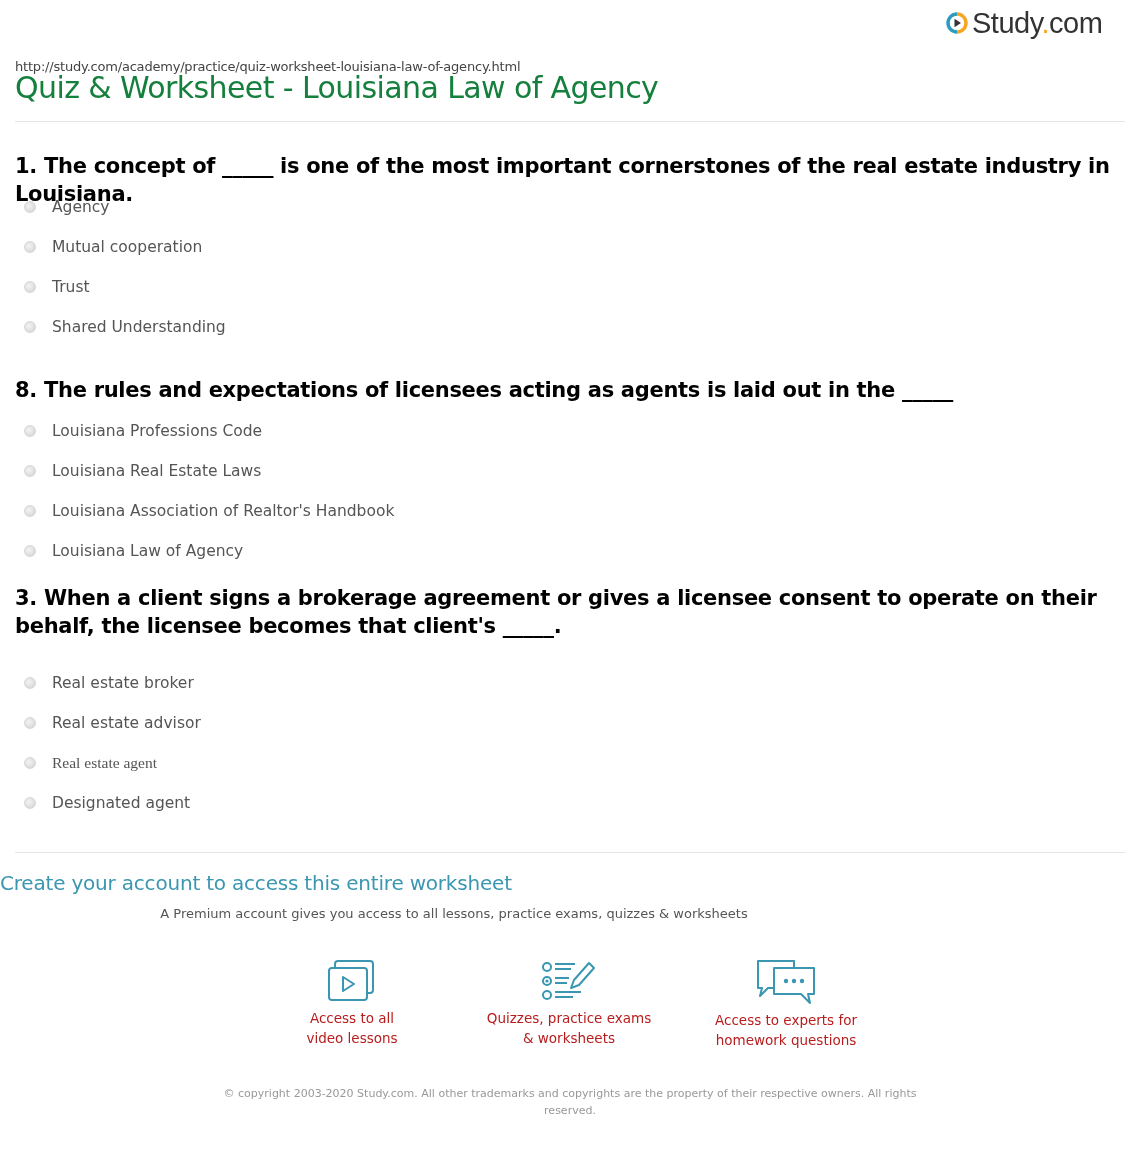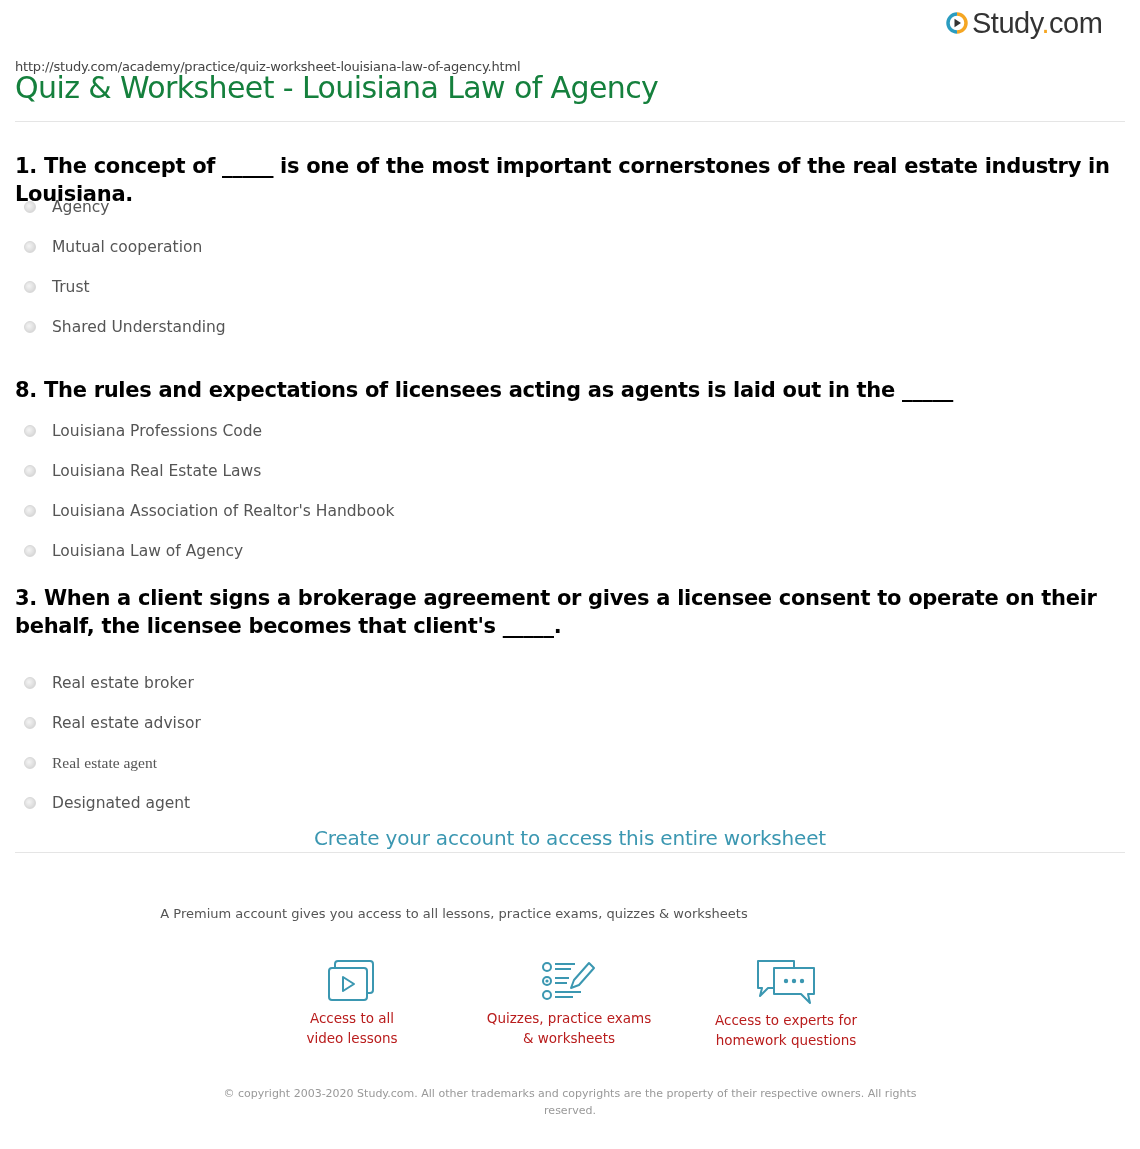--- a/index.html
+++ b/index.html
@@ -7,21 +7,21 @@
   .url { position:absolute; left:15px; top:11px; font-size:13px; color:#444; letter-spacing:-0.2px;margin-top:48px; }
   .logo { position:absolute; left:946px; top:9px; display:flex; align-items:center; }
   .logo-icon { width:22px; height:22px; }
   .logo-text { font-family:"Liberation Sans", sans-serif; font-size:29px; color:#333; margin-left:4px; letter-spacing:-0.5px; line-height:28px; }
   .logo-text .dot { color:#f5a623; }
   h1 { position:absolute; left:15px; top:70px; margin:0; font-size:30px; font-weight:normal; color:#15803d; letter-spacing:-0.6px; font-family:"DejaVu Sans", sans-serif;text-align:center; }
   .rule { position:absolute; left:15px; width:1110px; height:1px; background:#e5e5e5; }
   .question { position:absolute; left:15px; width:1110px; font-size:21px; font-weight:bold; color:#000000; line-height:28px; letter-spacing:-0.3px; }
   .option { position:absolute; left:24px; display:flex; align-items:center; font-size:15.5px; color:#555; }
   .radio { width:10px; height:10px; border-radius:50%; background:radial-gradient(circle at 40% 40%, #f4f4f4, #cfcfcf); border:1px solid #d8d8d8; margin-right:16px; }
-  .cta-title { position:absolute; left:0; width:1140px; top:826px; text-align:center; font-size:20px; color:#3b97b1; letter-spacing:-0.2px; }
+  .cta-title { position:absolute; left:0; width:1140px; top:871px; font-size:20px; color:#3b97b1; letter-spacing:-0.2px; }
   .cta-sub { position:absolute; left:0; width:908px; top:906px; text-align:center; font-size:13px; color:#555; }
   .feature { position:absolute; width:200px; text-align:center; font-size:13.5px; color:#b91c1c; line-height:20px; }
   .feature svg { display:block; margin:0 auto 4px auto; }
   .footer { position:absolute; left:210px; width:720px; top:1085px; text-align:center; font-size:11px; color:#999; line-height:17px; }
 </style>
 </head>
 <body>
 
 <div class="url">http://study.com/academy/practice/quiz-worksheet-louisiana-law-of-agency.html</div>
 

